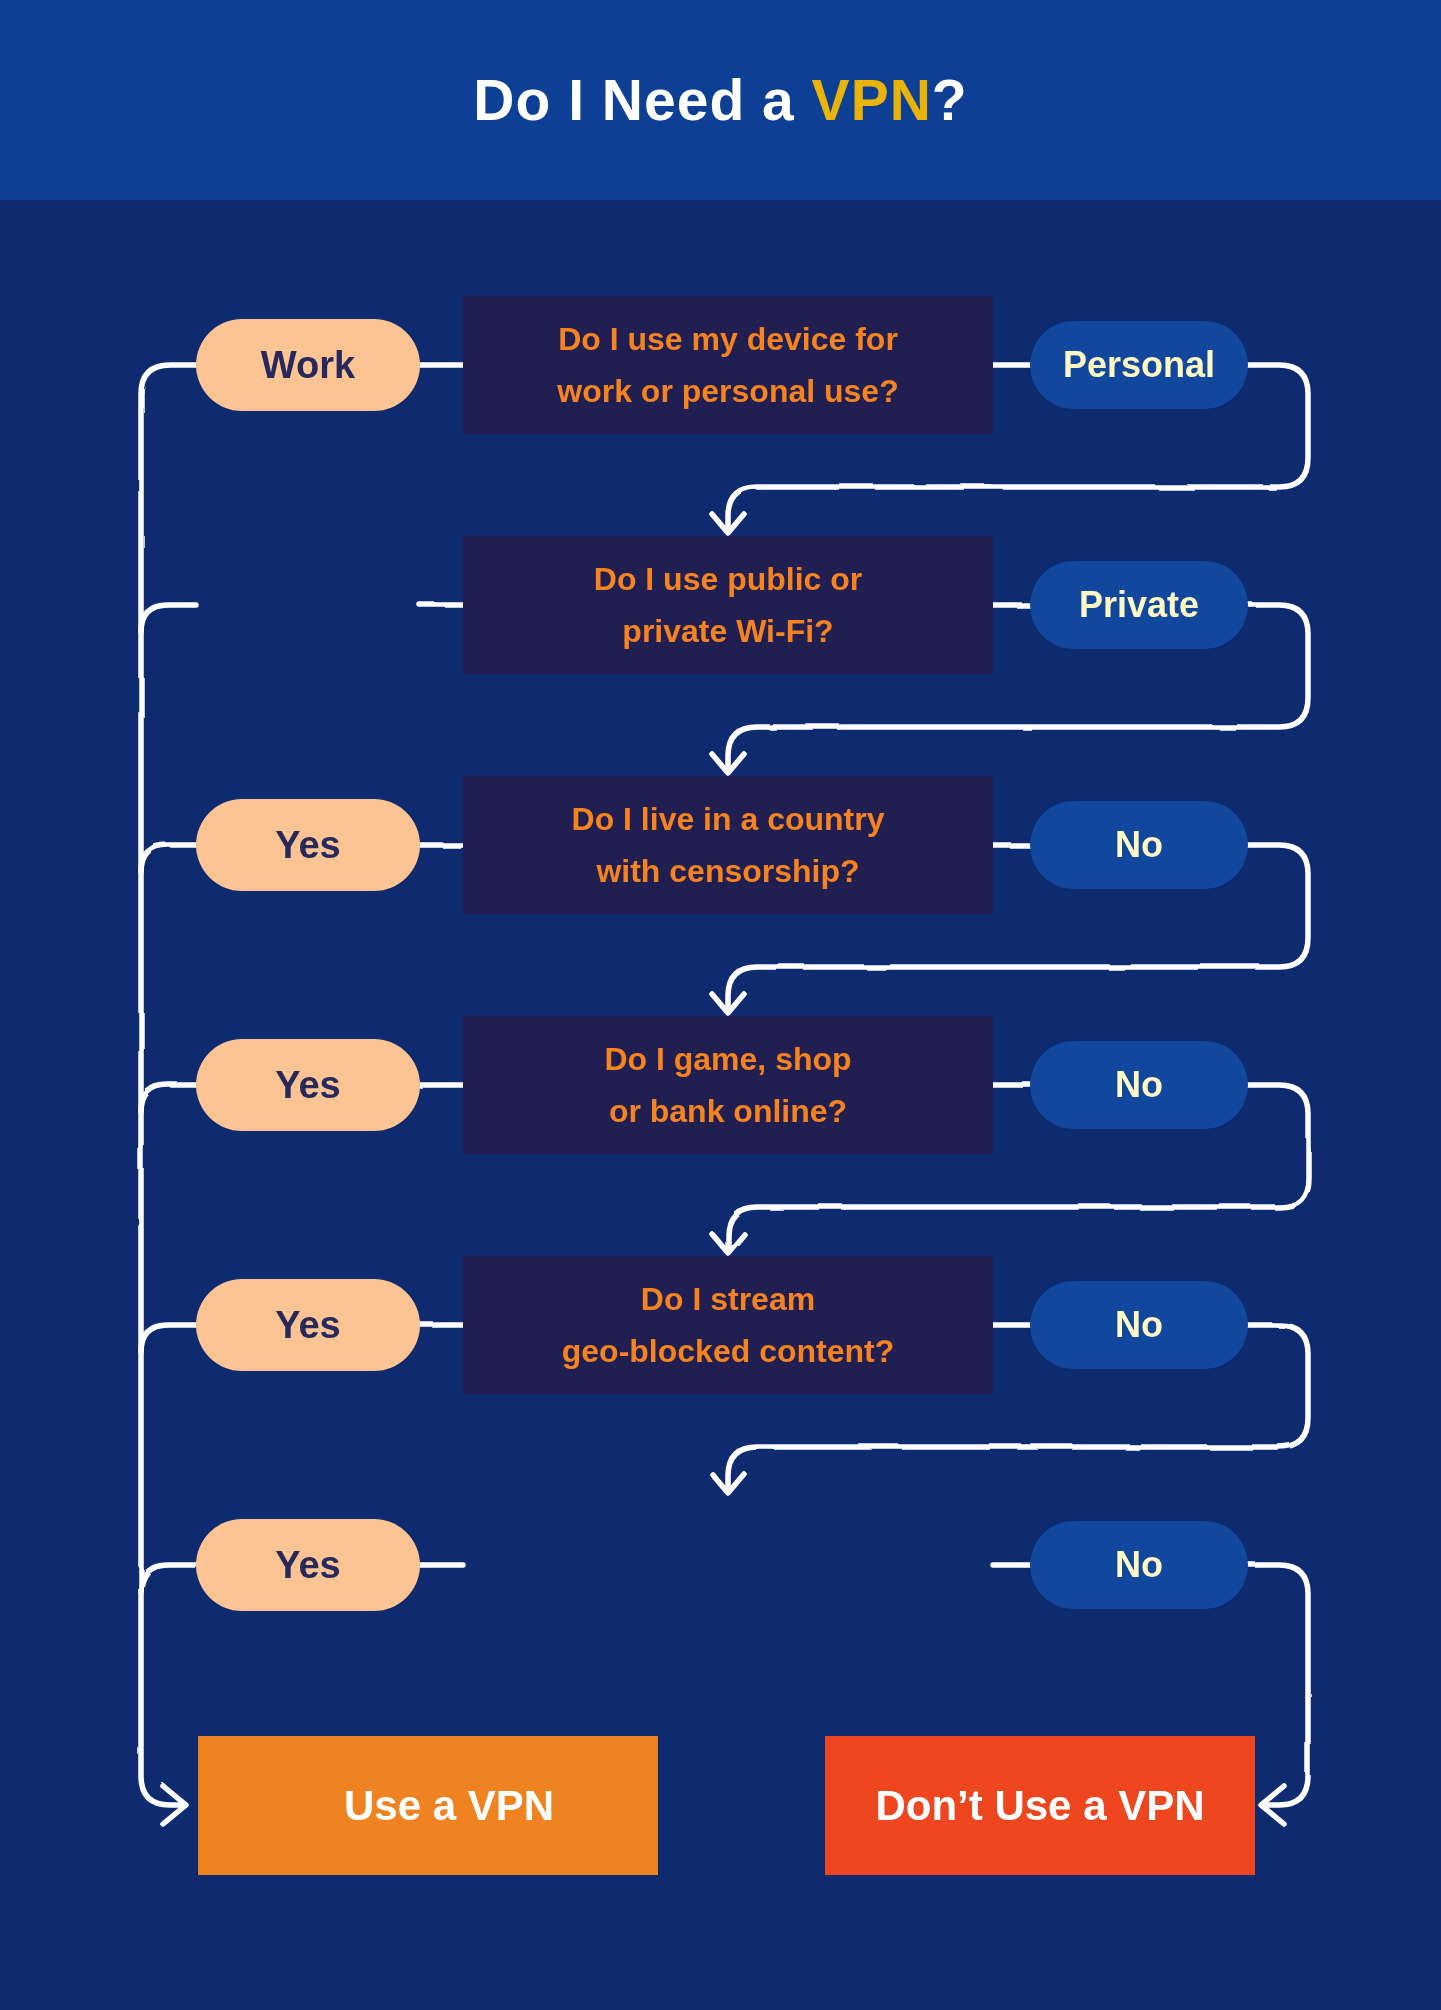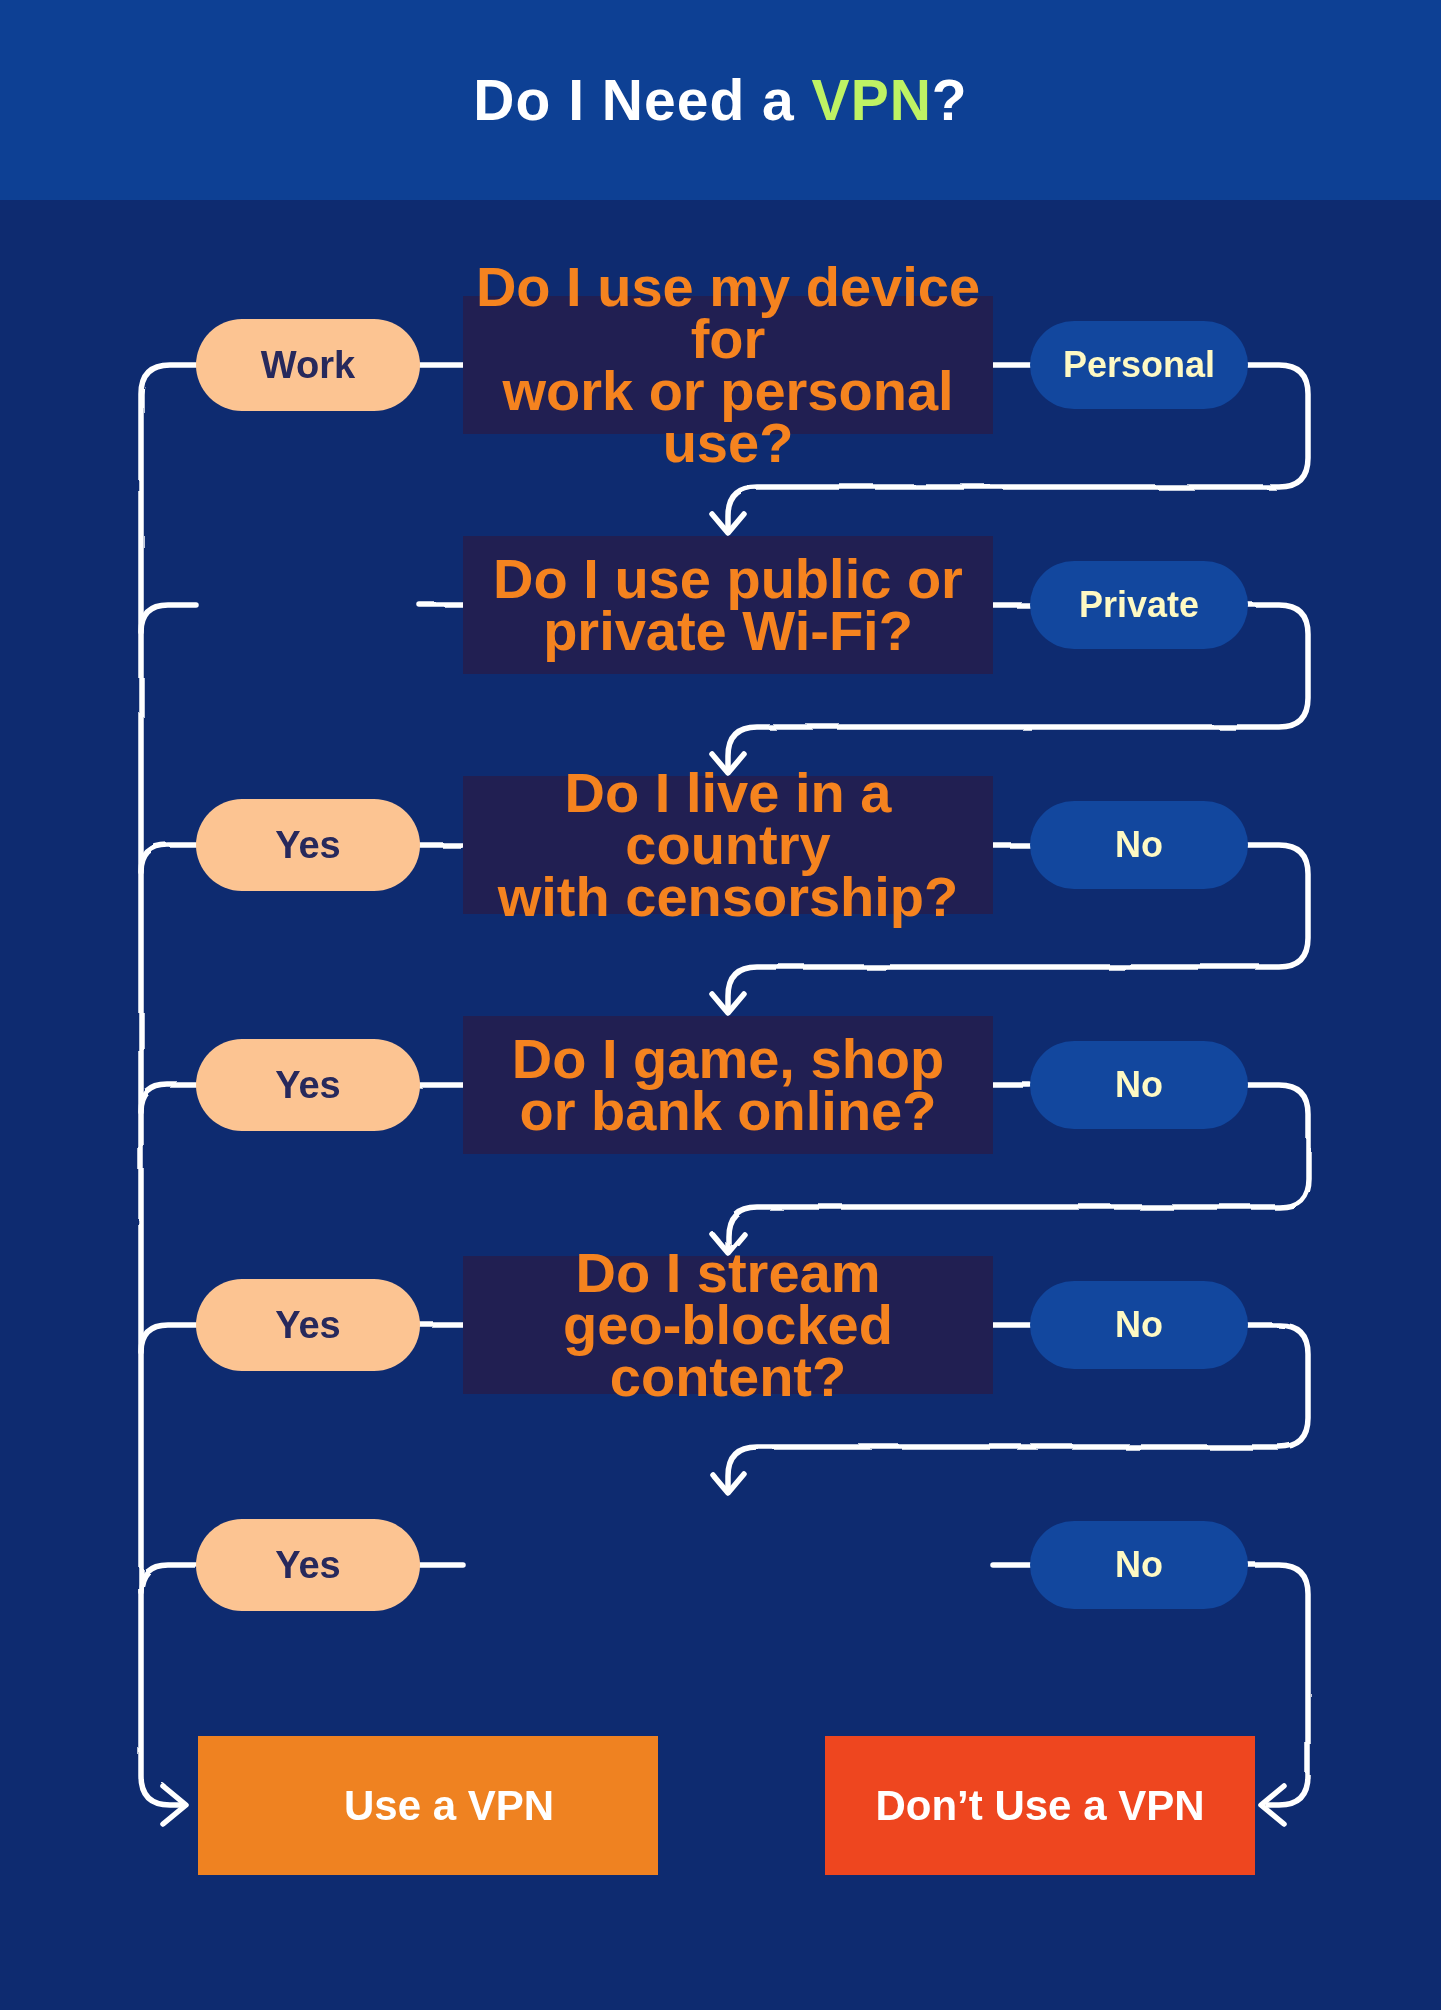--- a/index.html
+++ b/index.html
@@ -9,39 +9,39 @@
     font-family:"Liberation Sans", sans-serif;
     font-weight:700;
   }
   .header-band{
     position:absolute;left:0;top:0;width:1441px;height:200px;
     background:#0d4094;display:flex;align-items:center;justify-content:center;
   }
   .title{
     font-size:57px;letter-spacing:1px;color:#ffffff;white-space:pre;
   }
-  .title .hl{color:#bef264;}
+  .title .hl{color:#eab308;}
   svg.lines{position:absolute;left:0;top:0;width:1441px;height:2010px;pointer-events:none;}
   .pill{
     position:absolute;display:flex;align-items:center;justify-content:center;
     text-align:left;
   }
   .pill.left{
     left:196px;width:224px;height:92px;border-radius:46px;
     background:#fcc492;color:#27295c;font-size:38px;
   }
   .pill.right{
     left:1030px;width:218px;height:88px;border-radius:44px;
     background:#12479e;color:#fef9c3;font-size:36px;
   }
   .qbox{
     position:absolute;left:463px;width:530px;height:138px;
     background:#211f52;color:#f5831f;
     display:flex;flex-direction:column;align-items:center;justify-content:center;
-    font-size:56px;line-height:52px;text-align:center;
+    font-size:32px;line-height:52px;text-align:center;
   }
   .outcome{
     position:absolute;top:1736px;height:139px;
     display:flex;align-items:center;justify-content:center;
     color:#ffffff;font-size:42px;text-align:center;
   }
   .outcome.use{left:198px;width:418px;background:#ef8221;padding-left:42px;}
   .outcome.dont{left:825px;width:430px;background:#ee461f;}
 </style>
 </head>

